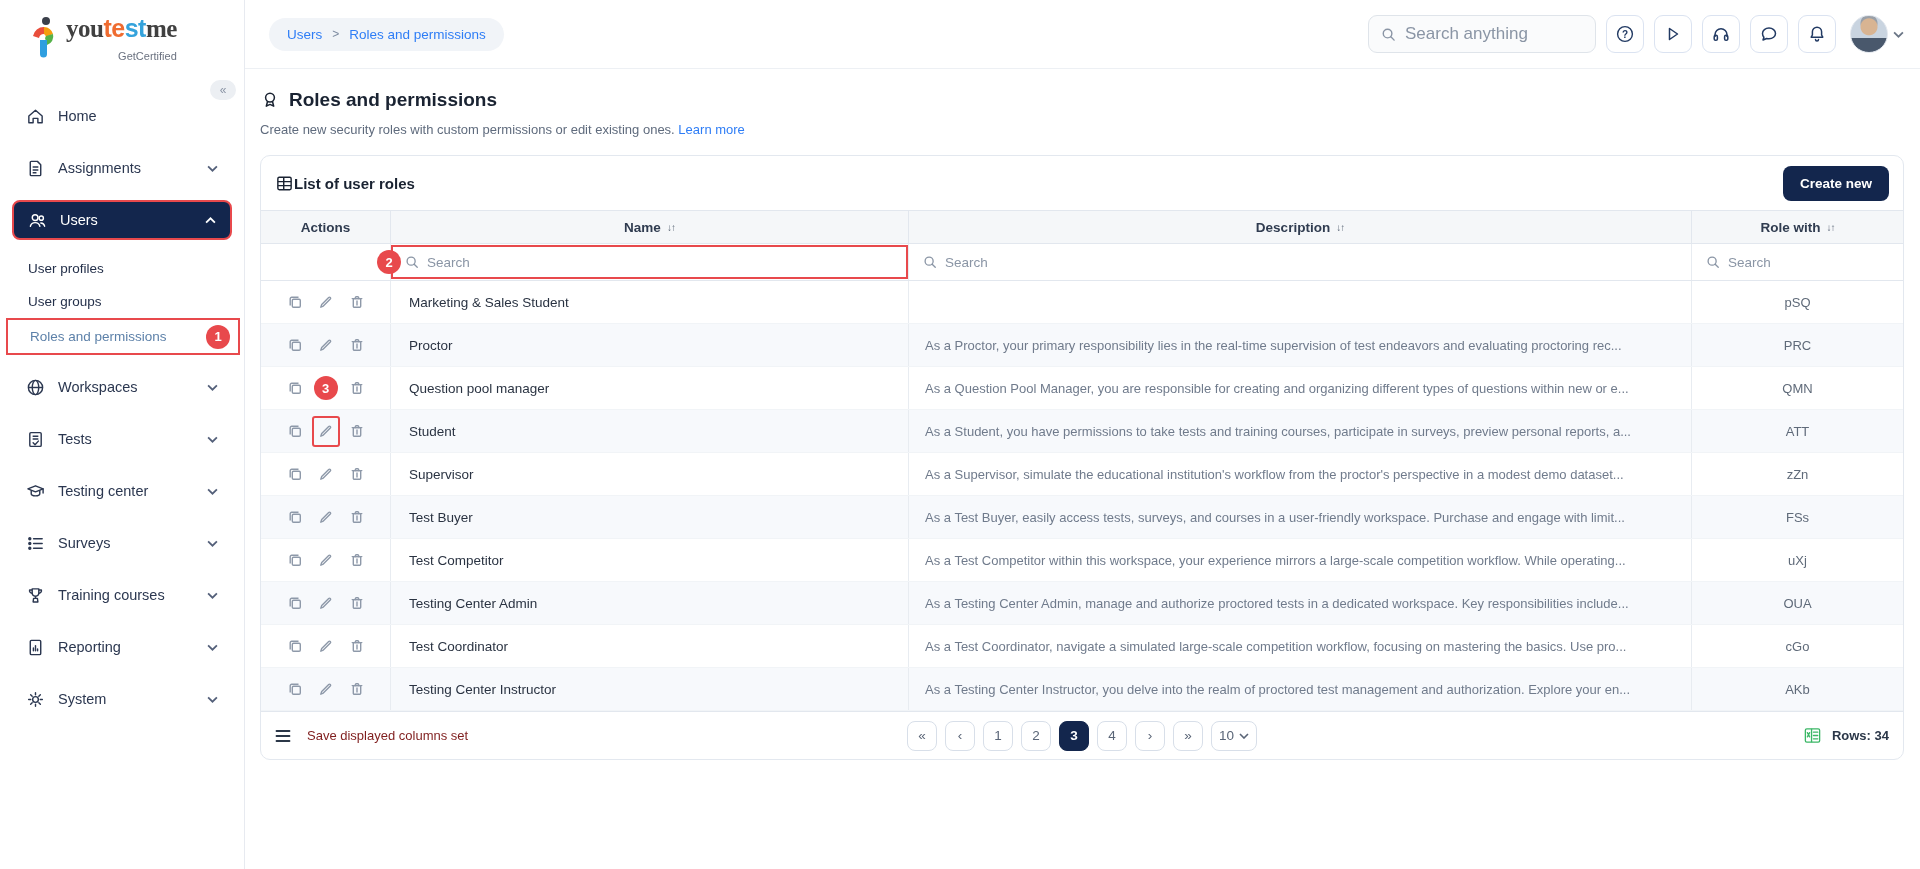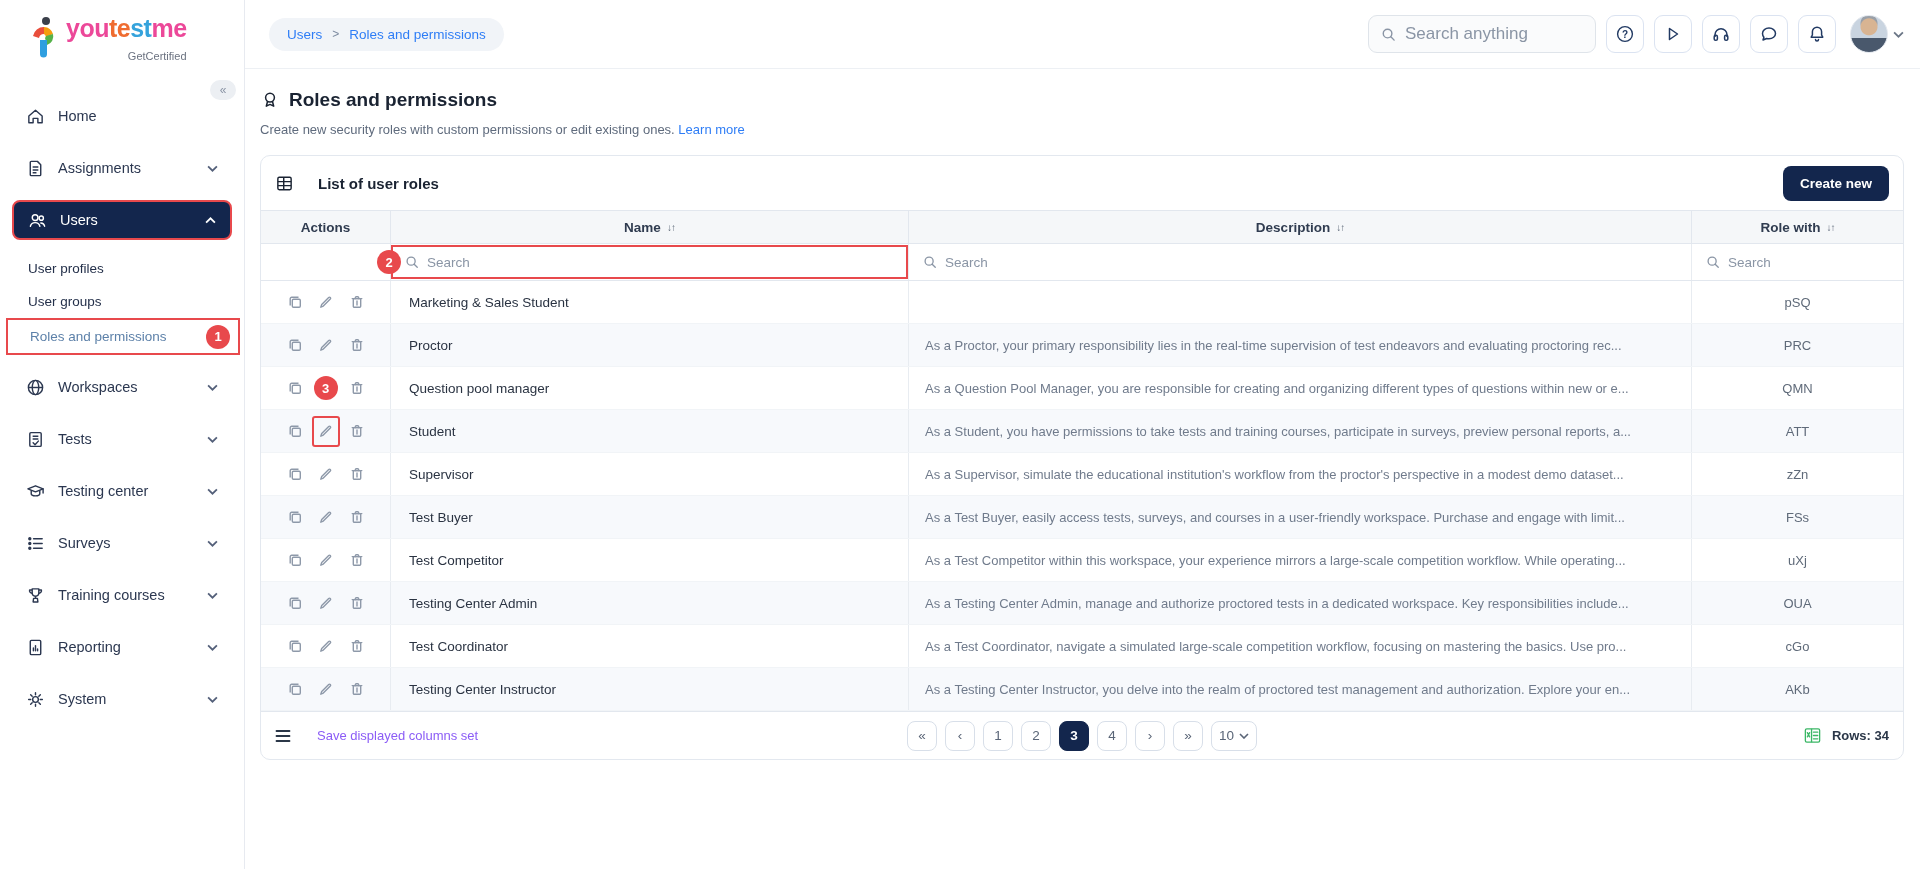--- a/index.html
+++ b/index.html
@@ -7,21 +7,21 @@
   body { font-family:"Liberation Sans", sans-serif; background:#fff; color:#2a3342; }
   svg { display:block; }
 
   .app { display:flex; width:100%; height:100%; }
 
   
   .sidebar { position:relative; width:245px; height:100%; background:#fff; border-right:1px solid #e7eaf0; flex:0 0 245px; }
   .logo { display:flex; align-items:center; gap:8px; padding:16px 0 6px 28px; }
   .logo-text-wrap { line-height:1; }
   .logo-text { font-size:25px; font-weight:700; letter-spacing:-0.5px; }
-  .lg-dark { color:#ec4899; } .lg-orange { color:#ef6c30; } .lg-blue { color:#35a3dc; }
+  .lg-dark { color:#404040;font-family:Liberation Serif, serif; } .lg-orange { color:#ef6c30; } .lg-blue { color:#35a3dc; }
   .logo-sub { display:block; text-align:right; font-size:11px; color:#6b7280; margin-top:10px; }
   .collapse-btn { position:absolute; top:80px; right:8px; width:26px; height:20px; border:none; border-radius:10px; background:#eceff3; color:#8b95a5; font-size:12px; cursor:pointer; line-height:20px; }
   .nav { margin-top:28px; }
   .nav-item { display:flex; align-items:center; gap:13px; height:40px; margin:12px 12px; padding:0 14px; border-radius:8px; color:#2b3750; font-size:14.5px; font-weight:500; cursor:pointer; position:relative; }
   .nav-item .chev { margin-left:auto; color:#54607a; }
   .nav-item.active { background:#13264d; color:#fff; border:2px solid #e8494c; }
   .nav-item.active .chev { color:#fff; }
   .submenu { margin:2px 0 6px 0; }
   .sub-item { display:flex; align-items:center; height:33px; padding:0 14px 0 28px; font-size:13.5px; font-weight:500; color:#24304a; cursor:pointer; position:relative; }
   .sub-item.annotated { border:2px solid #e8494c; color:#5d81a9; height:37px; margin:0 4px 0 6px; padding-left:22px; }
@@ -49,21 +49,21 @@
   .avatar-chev { color:#6b7686; }
 
   
   .content { flex:1; padding:20px 16px 0 15px; background:#fff; }
   .title-row { display:flex; align-items:center; gap:9px; }
   .page-title { font-size:19px; font-weight:700; color:#1a2332; }
   .subtitle { margin-top:11px; font-size:13px; color:#5f6b7d; }
   .learn-more { color:#2e7df6; cursor:pointer; text-decoration:none; font-weight:500; }
 
   .card { margin-top:18px; border:1px solid #e3e8ef; border-radius:10px; background:#fff; overflow:hidden; }
-  .card-head { height:54px; display:flex; align-items:center; gap:24px; padding:0 14px; }
+  .card-head { height:54px; display:flex; align-items:center; gap:0; padding:0 14px; }
   .card-title { font-size:15px; font-weight:700; color:#1a2332; }
   .create-btn { margin-left:auto; background:#13264d; color:#fff; border:none; border-radius:8px; padding:10px 17px; font-size:13.5px; font-weight:700; cursor:pointer; font-family:inherit; }
 
   .grid-row { display:grid; grid-template-columns:130px 518px 1fr 211px; }
   .thead { height:34px; background:#f5f7f9; border-top:1px solid #e2e7ee; border-bottom:1px solid #e2e7ee; }
   .th { display:flex; align-items:center; justify-content:center; gap:6px; font-size:13.5px; font-weight:700; color:#303c50; border-right:1px solid #e2e7ee; }
   .th:last-child { border-right:none; }
   .sort-glyph { font-size:10px; color:#5c6878; letter-spacing:-1px; font-weight:400; }
 
   .search-row { height:37px; border-bottom:1px solid #e2e7ee; }
@@ -84,21 +84,21 @@
   .c-actions { justify-content:center; gap:9px; color:#8e99a9; }
   .act { display:inline-flex; cursor:pointer; }
   .edit-wrap { position:relative; display:inline-flex; align-items:center; justify-content:center; width:28px; height:31px; border:2px solid transparent; border-radius:3px; }
   .edit-wrap.outlined { border-color:#e8494c; }
   .edit-wrap .step-badge { position:absolute; left:50%; top:50%; transform:translate(-50%,-50%); z-index:2; }
   .c-name { padding-left:18px; color:#2a3342; font-weight:500; white-space:nowrap; }
   .c-desc { padding-left:16px; color:#707b8c; font-size:13px; white-space:nowrap; }
   .c-code { justify-content:center; color:#5f6a79; font-size:13px; }
 
   .card-foot { position:relative; height:48px; border-top:1px solid #e2e7ee; display:flex; align-items:center; padding:0 14px; }
-  .save-cols { display:flex; align-items:center; gap:26px; font-size:13px; color:#8b5cf6; cursor:pointer; }
+  .save-cols { display:flex; align-items:center; gap:16px; font-size:13px; color:#7f1d1d; cursor:pointer; }
   .pagination { position:absolute; left:50%; top:50%; transform:translate(-50%,-50%); display:flex; align-items:center; gap:8px; }
   .pg-btn { min-width:30px; height:30px; border:1px solid #d8dfe9; border-radius:8px; background:#fff; color:#5a6577; font-size:13.5px; display:inline-flex; align-items:center; justify-content:center; cursor:pointer; padding:0 7px; font-family:inherit; }
   .pg-btn.active { background:#13264d; border-color:#13264d; color:#fff; font-weight:700; }
   .pg-size { gap:5px; }
   .rows-info { margin-left:auto; display:flex; align-items:center; gap:10px; font-size:13px; font-weight:700; color:#2b3748; }
 </style>
 </head>
 <body>
 
 <div class="app">

